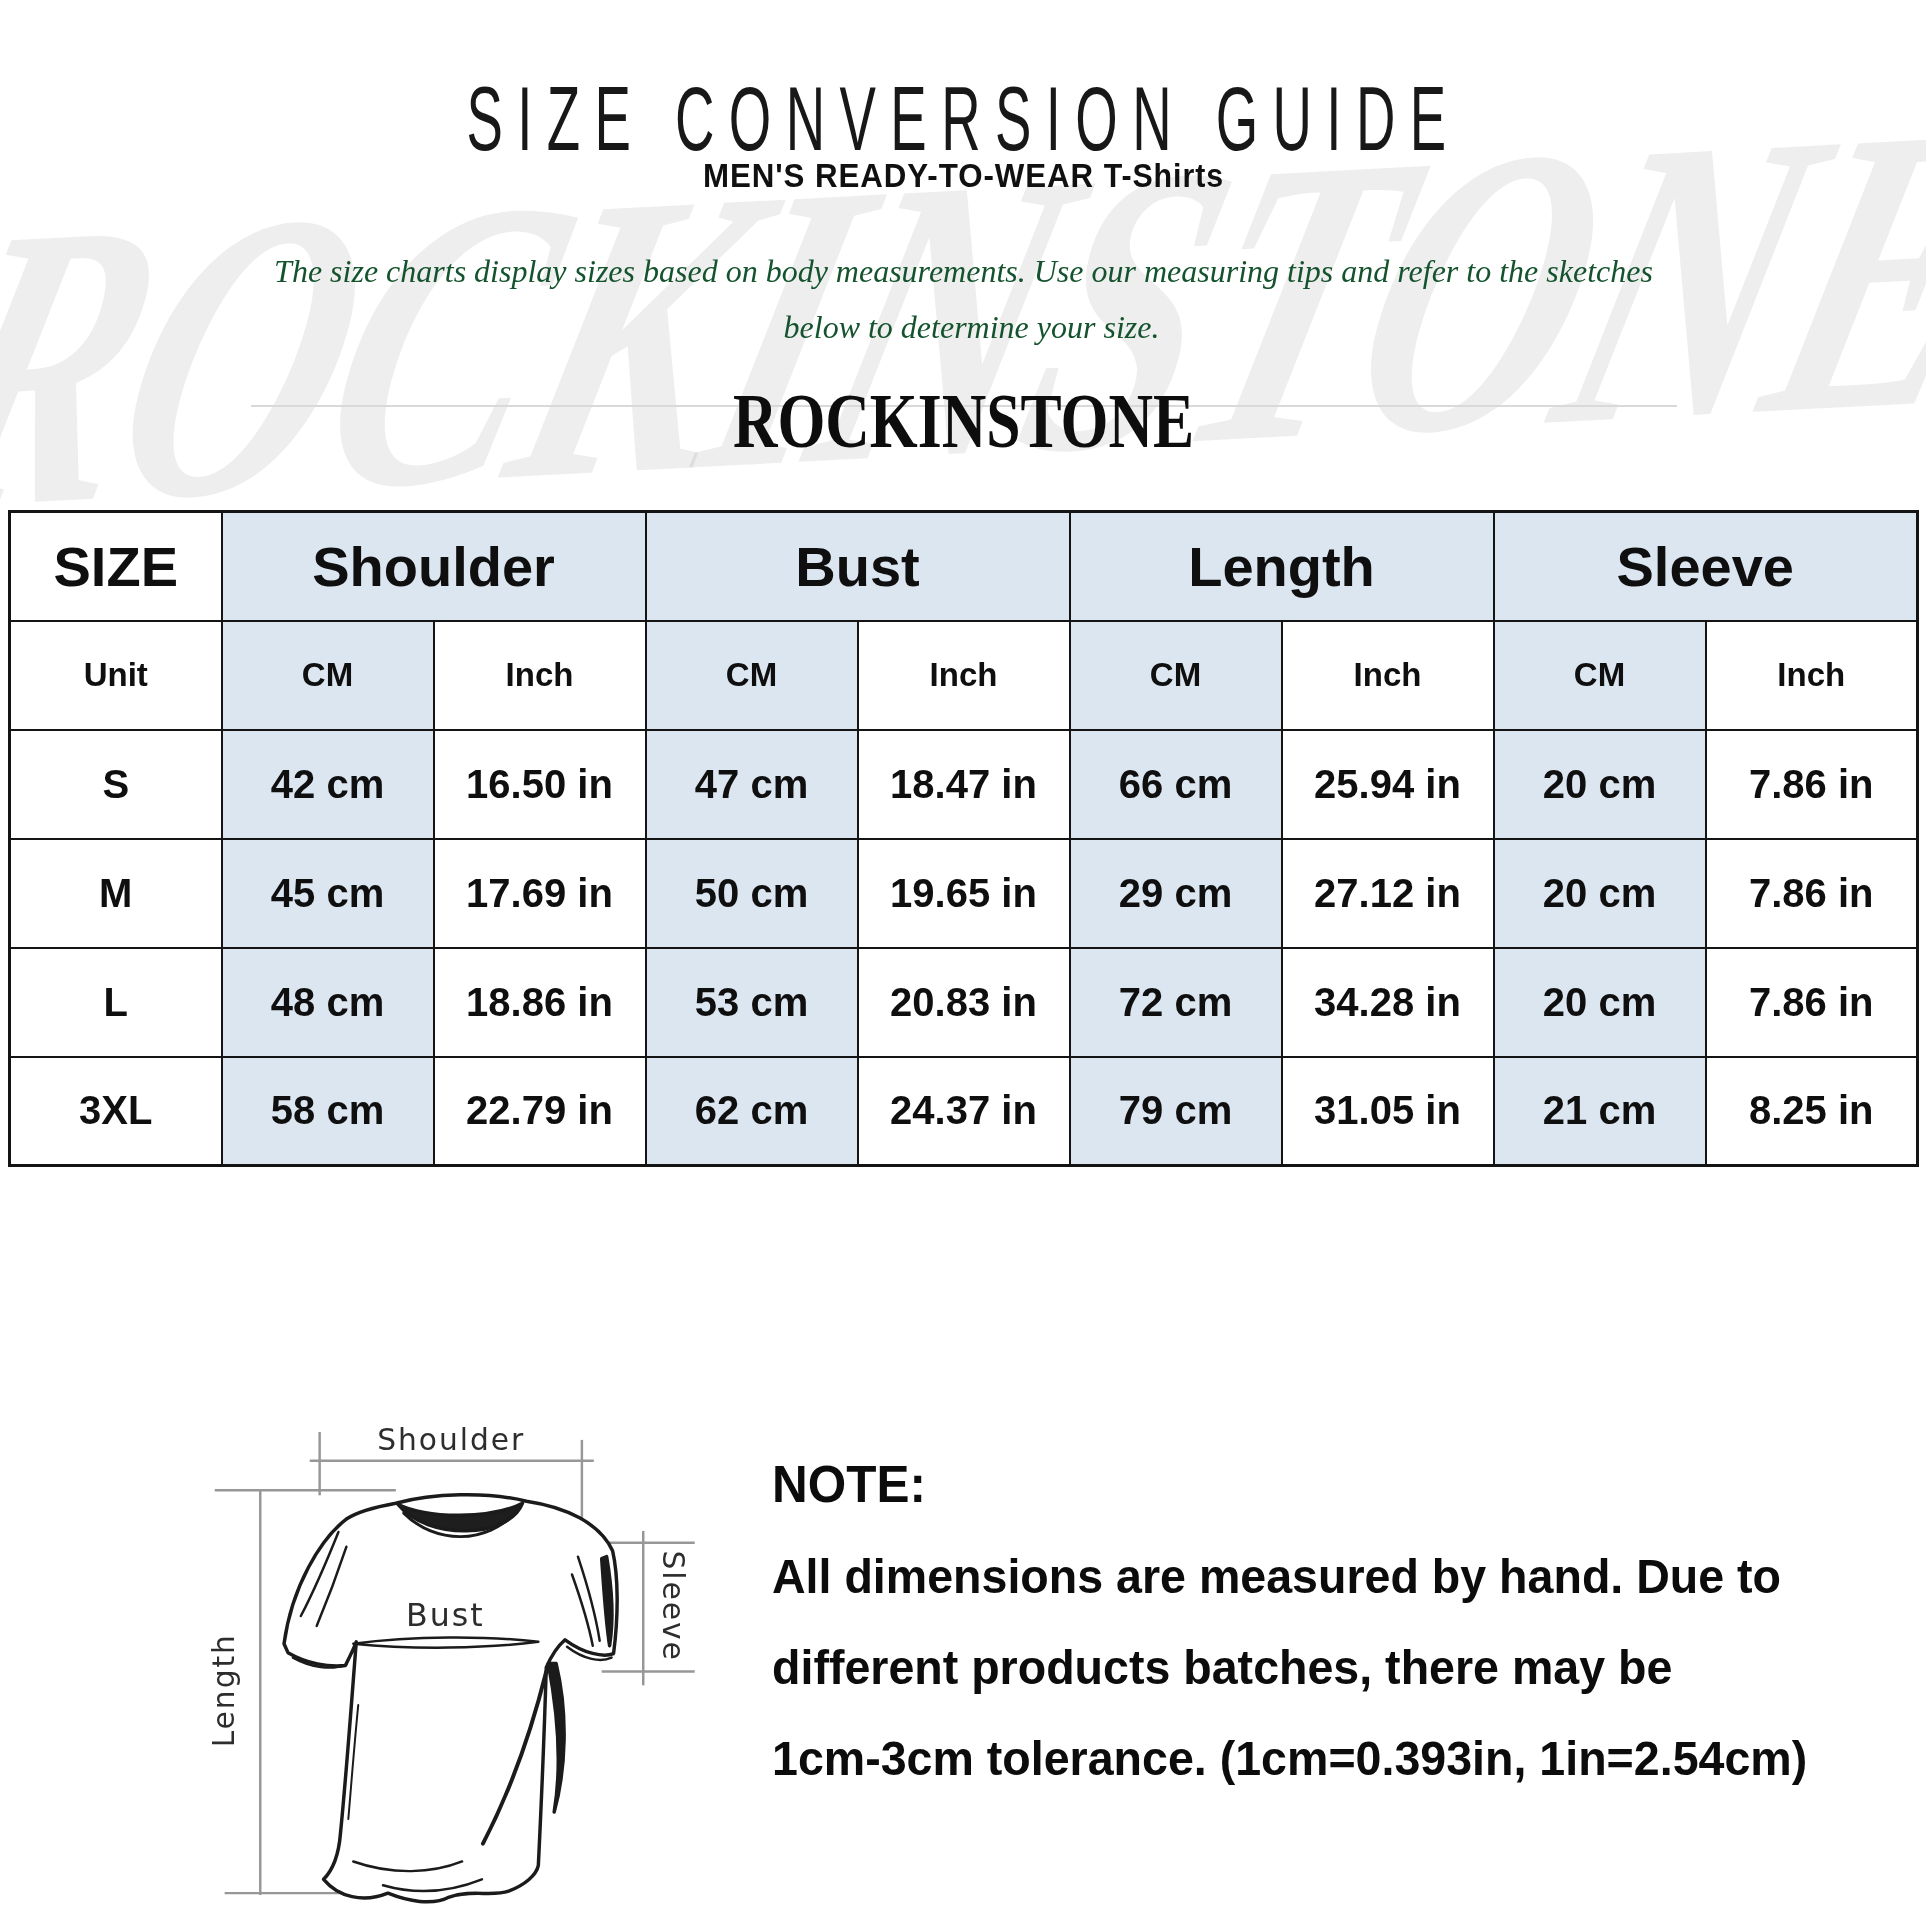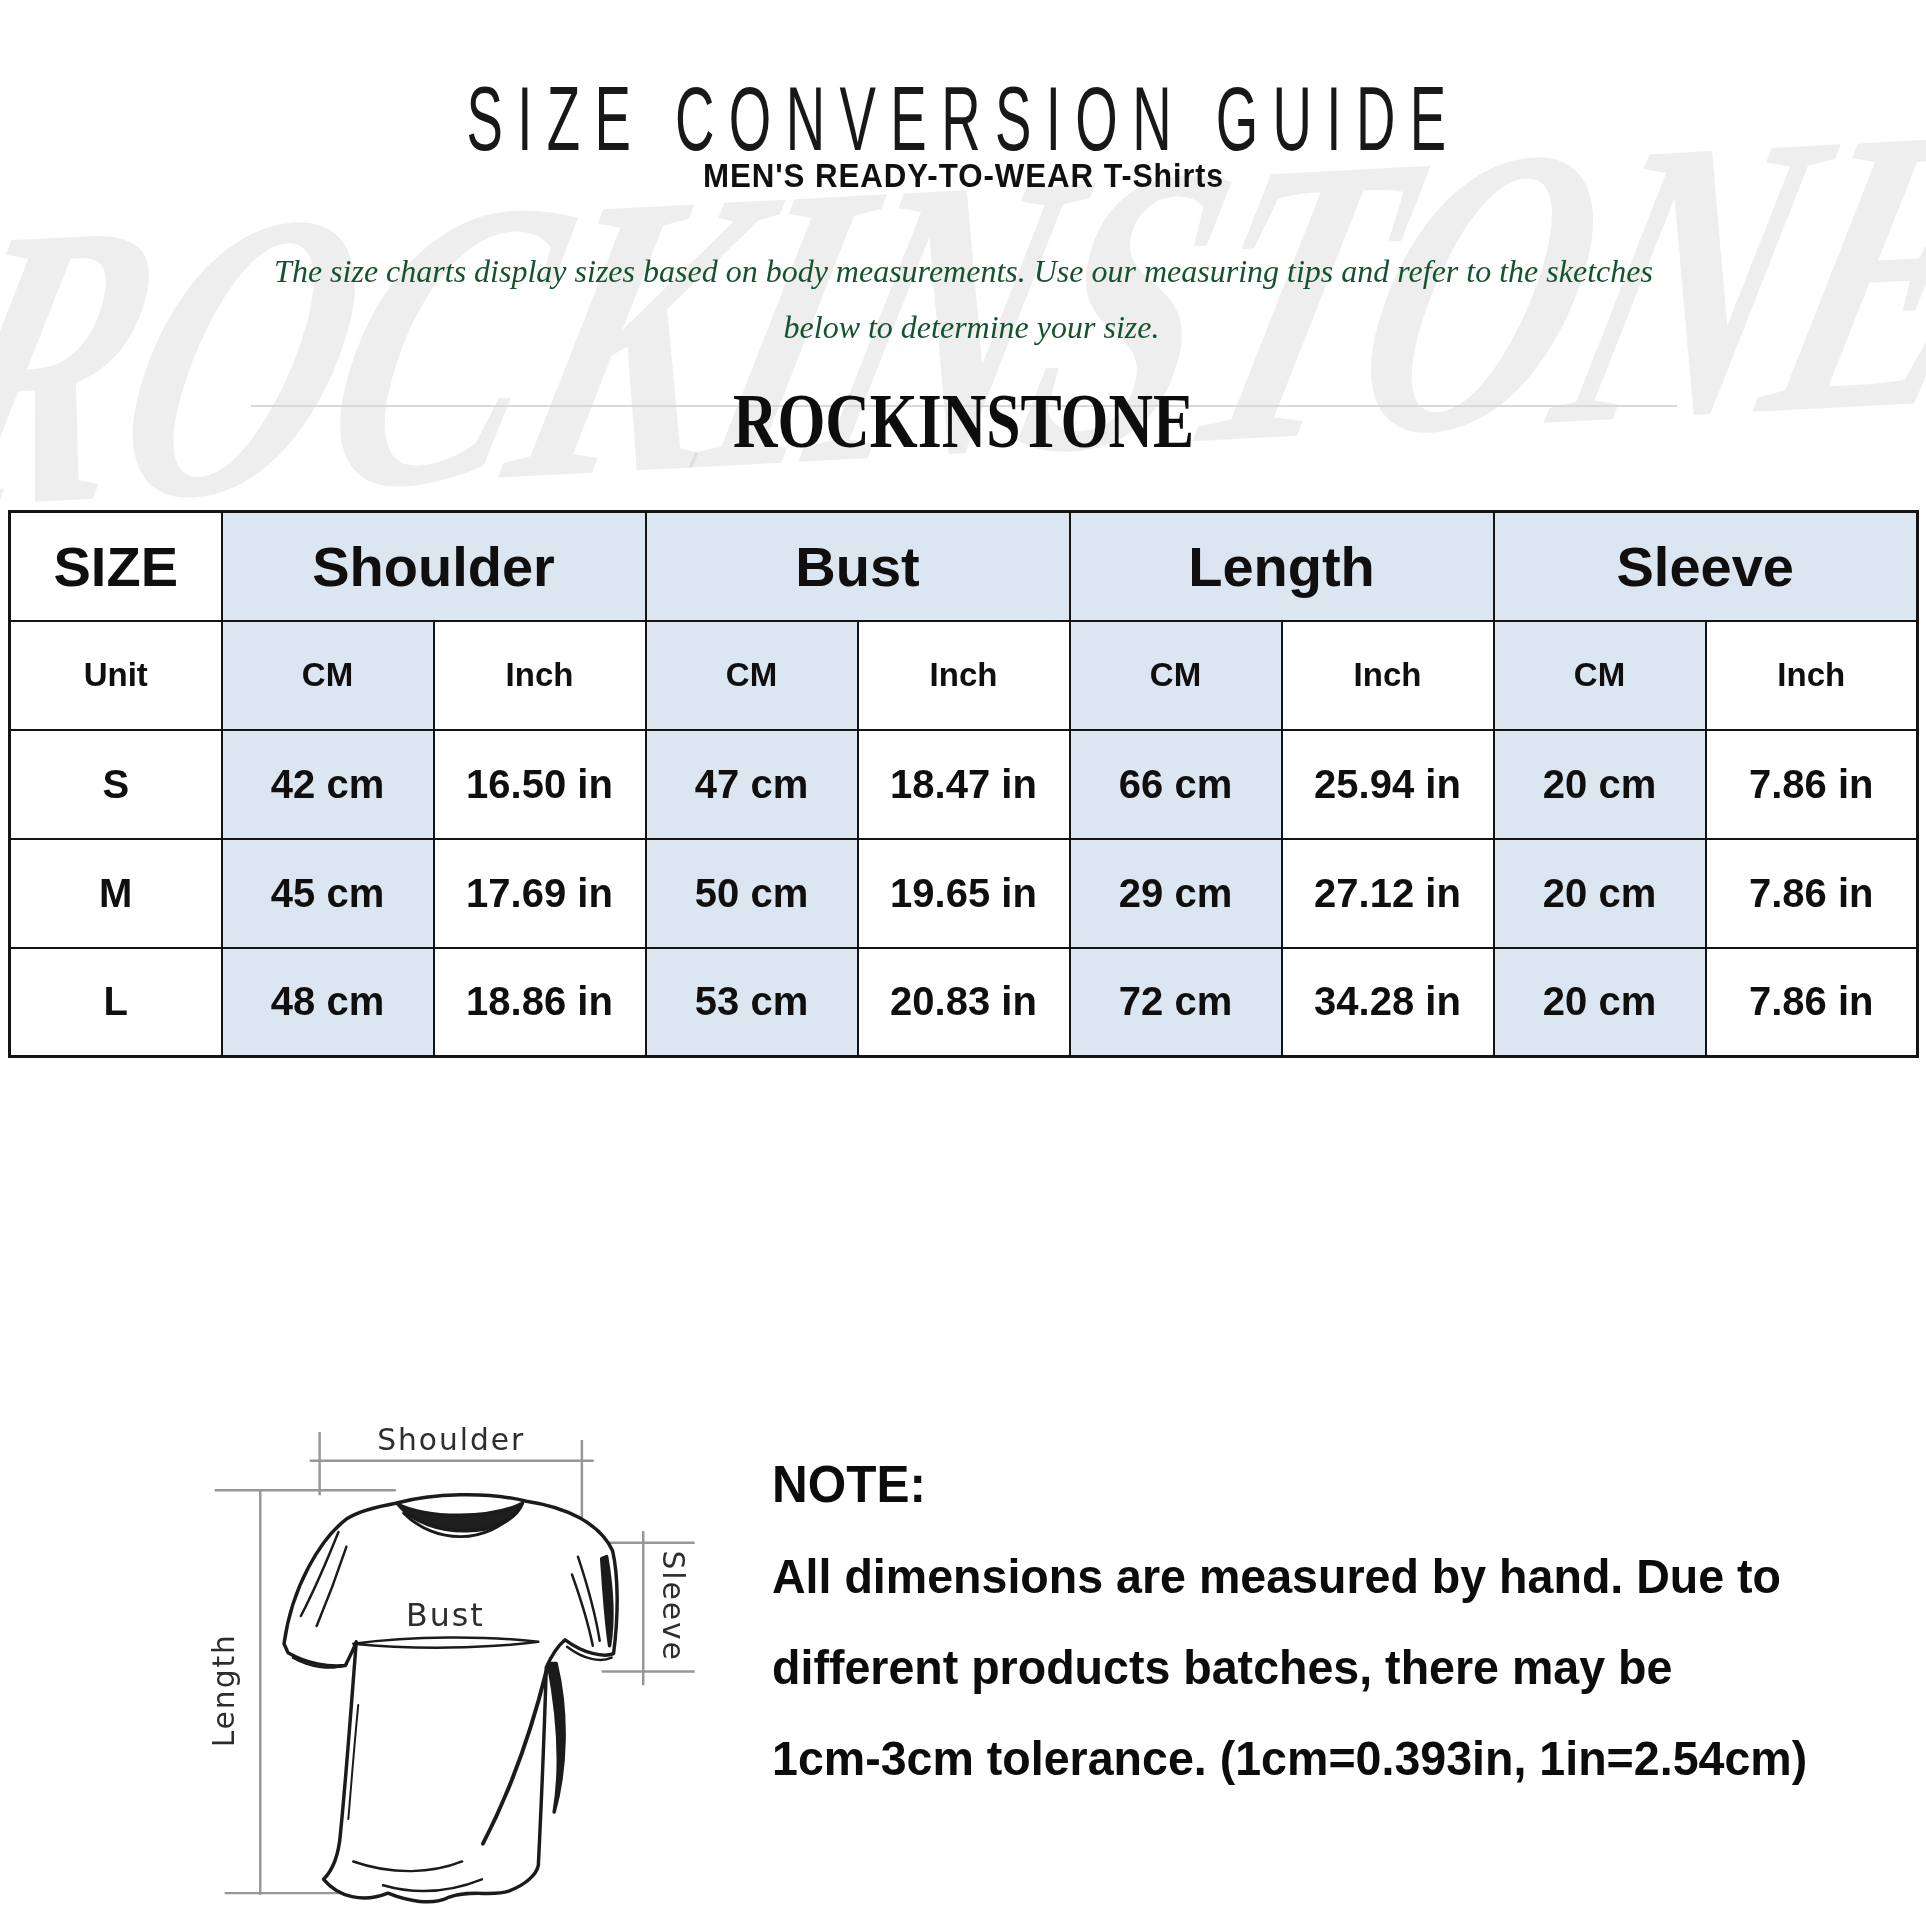--- a/index.html
+++ b/index.html
@@ -129,20 +129,31 @@
       <tr>
         <td class="white">L</td>
         <td class="blue">48 cm</td>
         <td class="white">18.86 in</td>
         <td class="blue">53 cm</td>
         <td class="white">20.83 in</td>
         <td class="blue">72 cm</td>
         <td class="white">34.28 in</td>
         <td class="blue">20 cm</td>
         <td class="white">7.86 in</td>
+      </tr>
+      <tr>
+        <td class="white">3XL</td>
+        <td class="blue">58 cm</td>
+        <td class="white">22.79 in</td>
+        <td class="blue">62 cm</td>
+        <td class="white">24.37 in</td>
+        <td class="blue">79 cm</td>
+        <td class="white">31.05 in</td>
+        <td class="blue">21 cm</td>
+        <td class="white">8.25 in</td>
       </tr>
     </tbody>
 </table>
 
 <svg class="diagram" viewBox="0 0 578 524" xmlns="http://www.w3.org/2000/svg">
 
   <g stroke="#979797" stroke-width="2.5" fill="none">
     <line x1="121" y1="53" x2="408" y2="53"></line>
     <line x1="131" y1="24" x2="131" y2="88"></line>
     <line x1="396" y1="32" x2="396" y2="143"></line>

